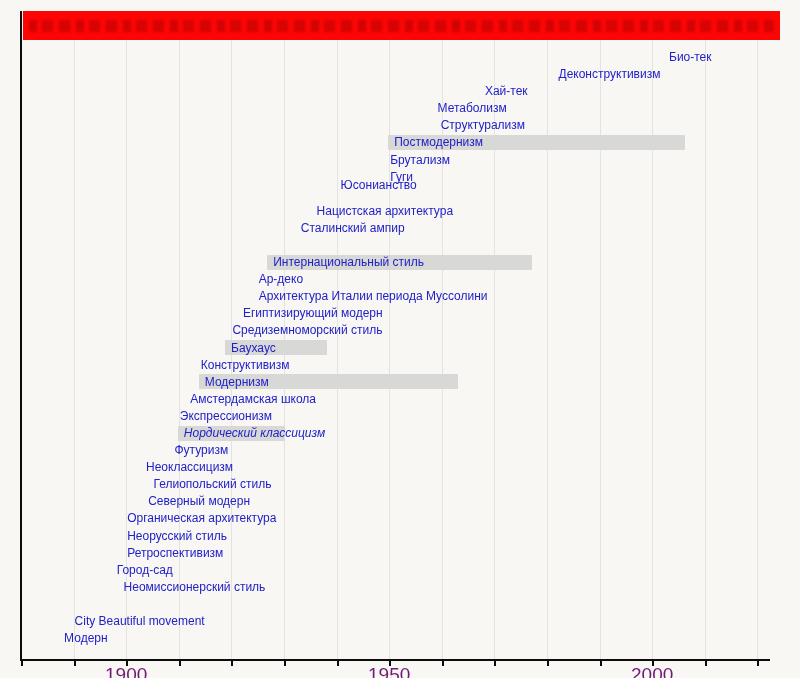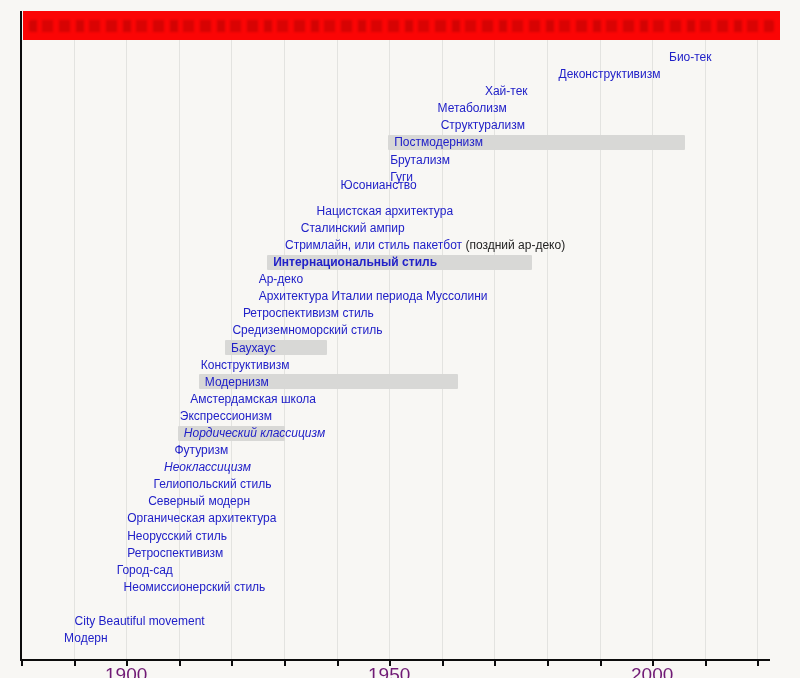--- a/index.html
+++ b/index.html
@@ -83,38 +83,37 @@
       <div class="item-label" style="left: 484.9px; top: 83.2px;">Хай-тек</div>
       <div class="item-label" style="left: 437.5px; top: 100.3px;">Метаболизм</div>
       <div class="item-label" style="left: 400.7px; top: 117.4px; margin-left: 40px;">Структурализм</div>
       <div class="bar" style="left: 388.2px; width: 296.6px; top: 134.9px;"></div>
       <div class="item-label" style="left: 394.2px; top: 134.4px;">Постмодернизм</div>
       <div class="item-label" style="left: 390.2px; top: 151.5px;">Брутализм</div>
       <div class="item-label" style="left: 390.2px; top: 168.6px;">Гуги</div>
       <div class="item-label" style="left: 316.6px; top: 177px; padding-left: 24px;">Юсонианство</div>
       <div class="item-label" style="left: 316.6px; top: 202.8px;">Нацистская архитектура</div>
       <div class="item-label" style="left: 300.8px; top: 219.9px;">Сталинский ампир</div>
-      <div class="item-label" style="left: 285px; top: 237px;">Стримлайн, или стиль пакетбот<span class="item-note"> (поздний ар-деко)</span></div>
       <div class="bar" style="left: 267.2px; width: 265px; top: 254.6px;"></div>
-      <div class="item-label" style="left: 273.2px; top: 254.1px; font-weight: bold;">Интернациональный стиль</div>
+      <div class="item-label" style="left: 273.2px; top: 254.1px;">Интернациональный стиль</div>
       <div class="item-label" style="left: 258.7px; top: 271.2px;">Ар-деко</div>
       <div class="item-label" style="left: 258.7px; top: 288.3px;">Архитектура Италии периода Муссолини</div>
-      <div class="item-label" style="left: 242.9px; top: 305.4px;">Ретроспективизм стиль</div>
+      <div class="item-label" style="left: 242.9px; top: 305.4px;">Египтизирующий модерн</div>
       <div class="item-label" style="left: 232.4px; top: 322.4px;">Средиземноморский стиль</div>
       <div class="bar" style="left: 225.1px; width: 101.9px; top: 340px;"></div>
       <div class="item-label" style="left: 231.1px; top: 339.5px;">Баухаус</div>
       <div class="item-label" style="left: 200.8px; top: 356.6px;">Конструктивизм</div>
       <div class="bar" style="left: 198.8px; width: 259.7px; top: 374.2px;"></div>
       <div class="item-label" style="left: 204.8px; top: 373.7px;">Модернизм</div>
       <div class="item-label" style="left: 190.3px; top: 390.8px;">Амстердамская школа</div>
       <div class="item-label" style="left: 179.8px; top: 407.9px;">Экспрессионизм</div>
       <div class="bar" style="left: 177.8px; width: 107.2px; top: 425.5px;"></div>
       <div class="item-label" style="left: 183.8px; top: 425px; font-style: italic;">Нордический классицизм</div>
       <div class="item-label" style="left: 174.5px; top: 442.1px;">Футуризм</div>
-      <div class="item-label" style="left: 164px; top: 459.2px; font-style: italic;">Неоклассицизм</div>
+      <div class="item-label" style="left: 146px; top: 459.2px;">Неоклассицизм</div>
       <div class="item-label" style="left: 153.5px; top: 476.3px;">Гелиопольский стиль</div>
       <div class="item-label" style="left: 148.2px; top: 493.3px;">Северный модерн</div>
       <div class="item-label" style="left: 127.2px; top: 510.4px;">Органическая архитектура</div>
       <div class="item-label" style="left: 127.2px; top: 527.5px;">Неорусский стиль</div>
       <div class="item-label" style="left: 127.2px; top: 544.6px;">Ретроспективизм</div>
       <div class="item-label" style="left: 116.7px; top: 561.7px;">Город-сад</div>
       <div class="item-label" style="left: 95.6px; top: 578.8px; padding-left: 28px;">Неомиссионерский стиль</div>
       <div class="item-label" style="left: 74.6px; top: 613px;">City Beautiful movement</div>
       <div class="item-label" style="left: 64.1px; top: 630.1px;">Модерн</div>
     </div>

